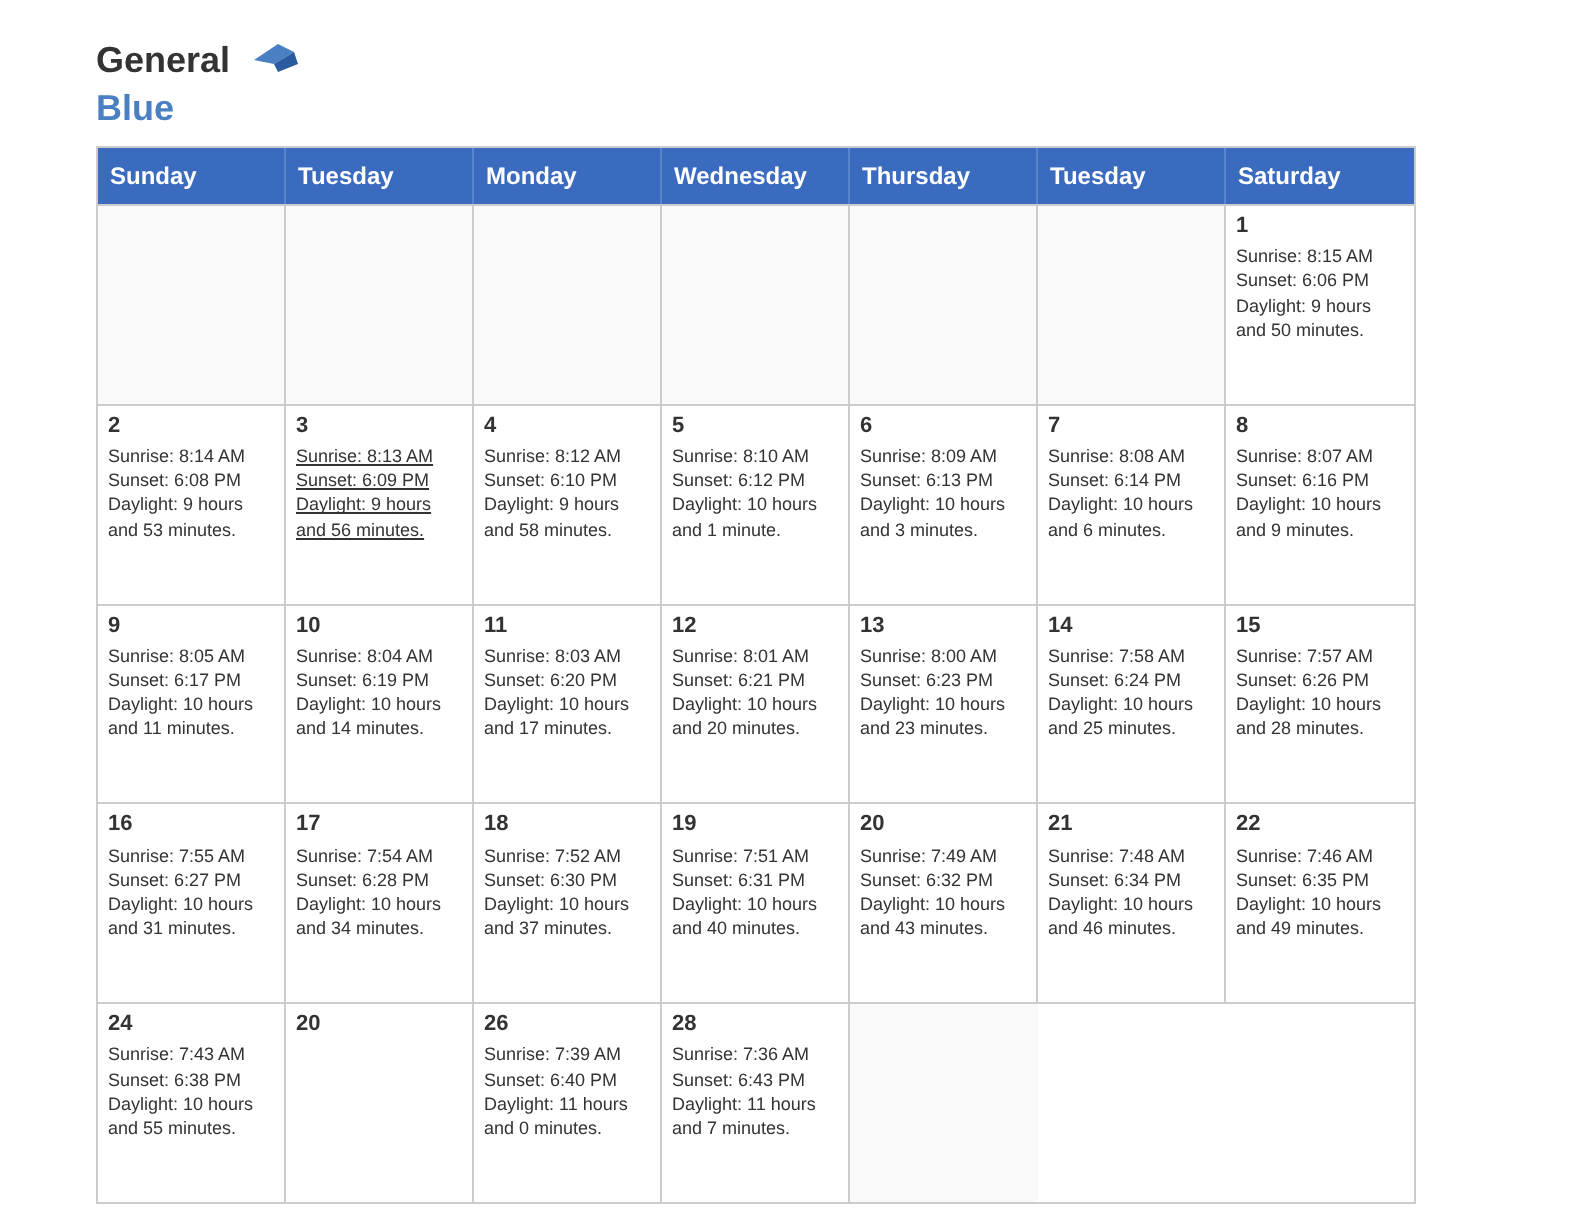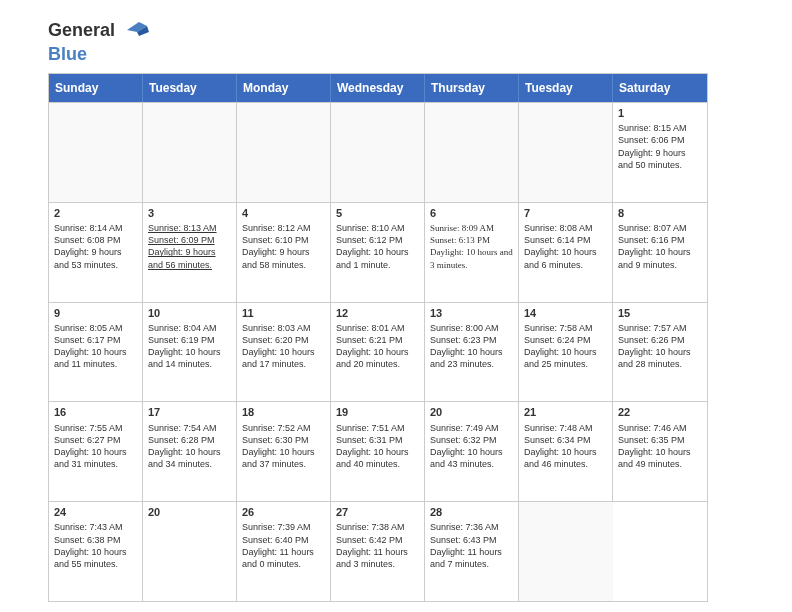--- a/index.html
+++ b/index.html
@@ -163,21 +163,21 @@
 Daylight: 9 hours and 58 minutes.</div>
           </div>
           <div class="cal-cell">
             <span class="day-num">5</span>
             <div class="cell-text" style="white-space: pre-line;">Sunrise: 8:10 AM
 Sunset: 6:12 PM
 Daylight: 10 hours and 1 minute.</div>
           </div>
           <div class="cal-cell">
             <span class="day-num">6</span>
-            <div class="cell-text" style="white-space: pre-line; font-family: Liberation Serif, serif;">Sunrise: 8:09 AM
+            <div class="cell-text" style="white-space: pre-line;">Sunrise: 8:09 AM
 Sunset: 6:13 PM
 Daylight: 10 hours and 3 minutes.</div>
           </div>
           <div class="cal-cell">
             <span class="day-num">7</span>
             <div class="cell-text" style="white-space: pre-line;">Sunrise: 8:08 AM
 Sunset: 6:14 PM
 Daylight: 10 hours and 6 minutes.</div>
           </div>
           <div class="cal-cell">
@@ -283,26 +283,20 @@
 Daylight: 10 hours and 55 minutes.</div>
           </div>
           <div class="cal-cell">
             <span class="day-num">20</span>
           </div>
           <div class="cal-cell">
             <span class="day-num">26</span>
             <div class="cell-text" style="white-space: pre-line;">Sunrise: 7:39 AM
 Sunset: 6:40 PM
 Daylight: 11 hours and 0 minutes.</div>
-          </div>
-          <div class="cal-cell">
-            <span class="day-num">27</span>
-            <div class="cell-text" style="white-space: pre-line;">Sunrise: 7:38 AM
-Sunset: 6:42 PM
-Daylight: 11 hours and 3 minutes.</div>
           </div>
           <div class="cal-cell">
             <span class="day-num">28</span>
             <div class="cell-text" style="white-space: pre-line;">Sunrise: 7:36 AM
 Sunset: 6:43 PM
 Daylight: 11 hours and 7 minutes.</div>
           </div>
           <div class="cal-cell empty"></div>
         </div>
       </div>

